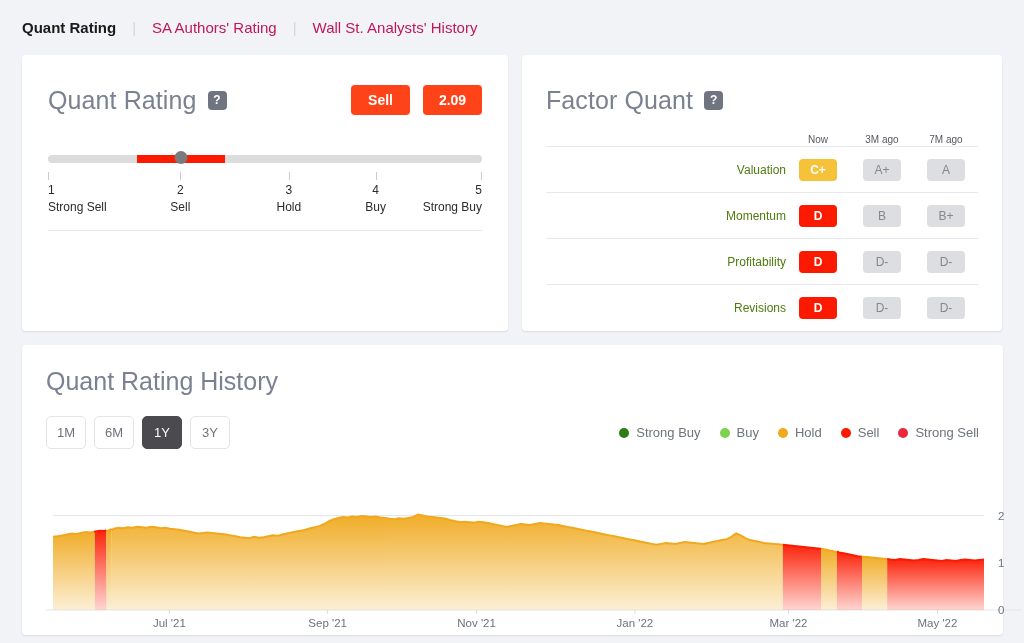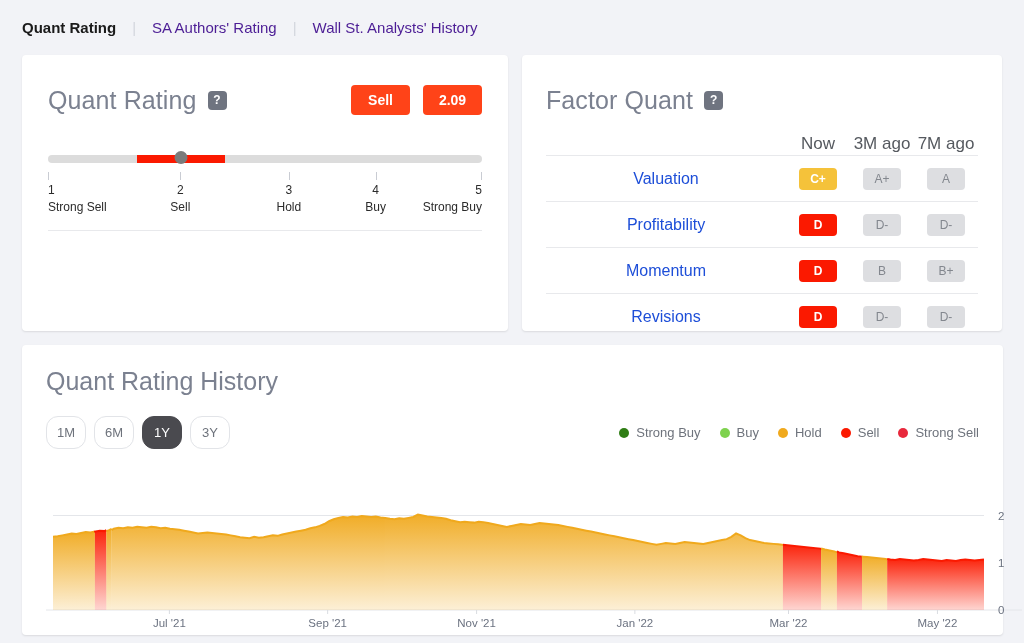--- a/index.html
+++ b/index.html
@@ -18,21 +18,21 @@
   
   .tabbar {
     height: 55px;
     display: flex;
     align-items: center;
     padding-left: 22px;
     box-sizing: border-box;
   }
   .tab {
     font-size: 15px;
-    color: #4c1d95;
+    color: #be185d;
     white-space: nowrap;
   }
   .tab.active {
     color: #1a1a1a;
     font-weight: bold;
   }
   .tab-sep {
     color: #d3d6dd;
     margin: 0 16px;
     font-size: 15px;
@@ -143,37 +143,37 @@
   .note {
     margin-top: 14px;
     font-size: 13.5px;
     line-height: 19px;
     color: #2f2f2f;
   }
 
   
   .fg-table { width: 100%; border-collapse: collapse; margin-top: 14px; }
   .fg-table th {
-    font-size: 17px;
+    font-size: 10px;
     font-weight: normal;
     color: #55595f;
     text-align: center;
     width: 62px;
   }
   .fg-table th.name-col { width: auto; }
   .fg-table td {
     border-top: 1px solid #e8e9ec;
     padding: 6px 0;
     text-align: center;
     height: 33px;
   }
   .fg-table td.factor-name {
-    text-align: center;
-    font-size: 16px;
-    color: #1d4ed8;
+    text-align: right;
+    font-size: 12px;
+    color: #4d7c0f;
   }
   .grade {
     display: inline-block;
     min-width: 38px;
     padding: 4px 0;
     border-radius: 4px;
     font-size: 12px;
     font-weight: bold;
     line-height: 14px;
     color: #ffffff;
@@ -202,21 +202,21 @@
   }
   .controls-row {
     display: flex;
     align-items: center;
     margin-top: 20px;
   }
   .range-btns { display: flex; gap: 8px; }
   .range-btn {
     width: 40px; height: 33px;
     border: 1px solid #e2e4e8;
-    border-radius: 12px;
+    border-radius: 5px;
     background: #fff;
     color: #6e737c;
     font-size: 13px;
     display: flex; align-items: center; justify-content: center;
     box-sizing: border-box;
   }
   .range-btn.active {
     background: #4a4a4f;
     border-color: #4a4a4f;
     color: #fff;
@@ -327,30 +327,30 @@
         </tr>
       </thead>
       <tbody>
         <tr>
           <td class="factor-name">Valuation</td>
           <td><span class="grade" style="background:#f5c23a">C+</span></td>
           <td><span class="grade muted">A+</span></td>
           <td><span class="grade muted">A</span></td>
         </tr>
         <tr>
+          <td class="factor-name">Momentum</td>
+          <td><span class="grade" style="background:#fb1900">D</span></td>
+          <td><span class="grade muted">B</span></td>
+          <td><span class="grade muted">B+</span></td>
+        </tr>
+        <tr>
           <td class="factor-name">Profitability</td>
           <td><span class="grade" style="background:#fb1900">D</span></td>
           <td><span class="grade muted">D-</span></td>
           <td><span class="grade muted">D-</span></td>
-        </tr>
-        <tr>
-          <td class="factor-name">Momentum</td>
-          <td><span class="grade" style="background:#fb1900">D</span></td>
-          <td><span class="grade muted">B</span></td>
-          <td><span class="grade muted">B+</span></td>
         </tr>
         <tr>
           <td class="factor-name">Revisions</td>
           <td><span class="grade" style="background:#fb1900">D</span></td>
           <td><span class="grade muted">D-</span></td>
           <td><span class="grade muted">D-</span></td>
         </tr>
       </tbody>
     </table>
   </div>

